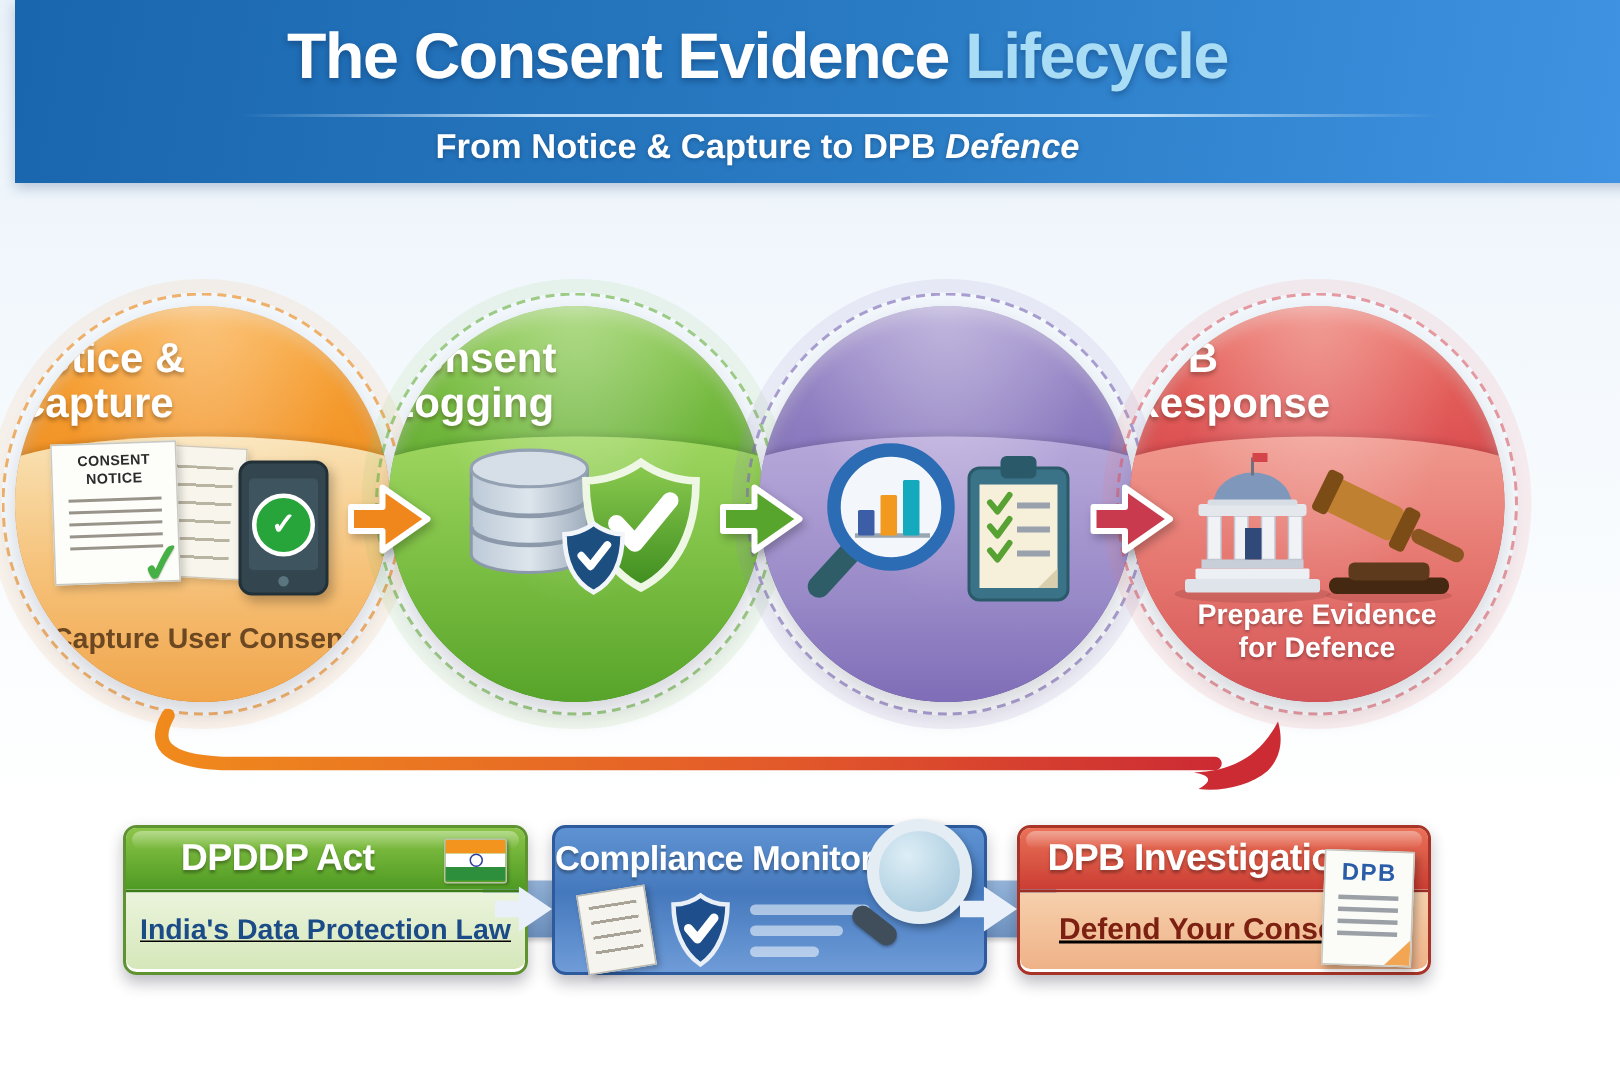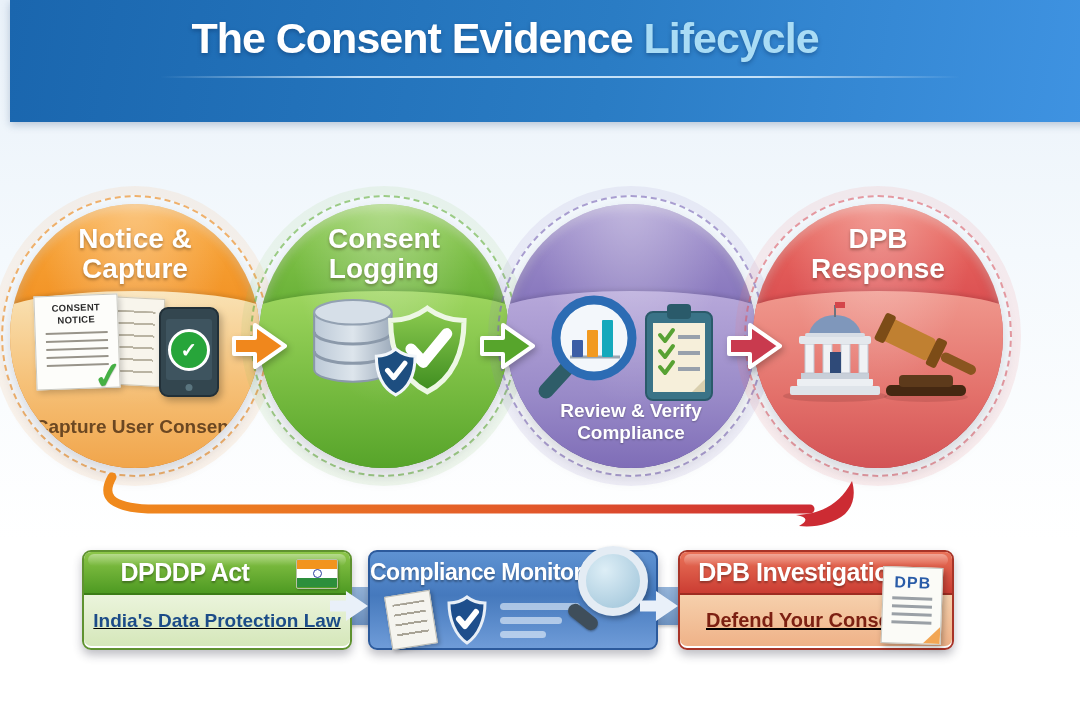--- a/index.html
+++ b/index.html
@@ -38,21 +38,21 @@
   .st2 .circle{background:linear-gradient(180deg,#8ccb50 0%,#55a22a 60%,#3c8b1e 100%);}
   .st3 .circle{background:linear-gradient(180deg,#a röd495cf 0%,#7a68b4 55%,#55439a 100%);}
   .st3 .circle{background:linear-gradient(180deg,#a495cf 0%,#7a68b4 55%,#55439a 100%);}
   .st4 .circle{background:linear-gradient(180deg,#ec6f63 0%,#d4414a 55%,#b92f3c 100%);}
   .inner{position:absolute;left:-8%;right:-8%;top:33%;bottom:-5%;
     border-radius:50% 50% 0 0 / 15% 15% 0 0;box-shadow:0 -2px 4px rgba(0,0,0,.12);}
   .st1 .inner{background:linear-gradient(180deg,#f9e2b4 0%,#f6c37c 45%,#f0a144 100%);}
   .st2 .inner{background:linear-gradient(180deg,#9ed65f 0%,#74b93e 55%,#51a026 100%);}
   .st3 .inner{background:linear-gradient(180deg,#b7a8da 0%,#998ac8 55%,#7a68b4 100%);}
   .st4 .inner{background:linear-gradient(180deg,#f0988d 0%,#e3706a 55%,#d04e52 100%);}
-  .stage-title{position:absolute;top:20px;left:0;right:0;text-align:center;z-index:2;
+  .stage-title{position:absolute;top:20px;left:0;right:0;z-index:2;
     font-size:28px;font-weight:bold;line-height:1.06;color:#fff;text-shadow:0 2px 3px rgba(40,20,0,.35);}
   .caption{position:absolute;bottom:24px;left:0;right:0;text-align:center;z-index:2;
     font-size:19px;font-weight:bold;line-height:1.15;color:#fff;text-shadow:0 1px 2px rgba(0,0,0,.3);}
   .st1 .caption{color:#6b4722;text-shadow:none;bottom:30px;}
   .icons{position:absolute;top:88px;left:0;right:0;height:112px;z-index:2;
     display:flex;justify-content:center;align-items:center;}
 
   
   .s1-icons{position:relative;width:204px;height:110px;}
   .doc-back{position:absolute;left:52px;top:4px;width:76px;height:86px;background:#f8f5ec;
@@ -139,20 +139,21 @@
     border-bottom:17px solid #f2a654;border-left:17px solid transparent;}
 </style>
 </head>
 <body>
 
 <div class="canvas">
 
   <header class="hdr">
     <div class="hdr-inner">
       <h1 class="title"><span>The Consent Evidence </span><span class="accent">Lifecycle</span></h1>
+      <div class="subtitle"><span>From Notice &amp; Capture to DPB </span><span class="ital">Defence</span></div>
     </div>
     <div class="hdr-divider"></div>
   </header>
 
   <div class="stage st1">
     <div class="halo"></div>
     <div class="circle">
       <div class="inner"></div>
       <div class="stage-title ml">Notice &amp;
 Capture</div>
@@ -244,22 +245,20 @@
             <path d="M171,100 L158,100 L171,87 Z" fill="#d9cfae"></path>
             <path d="M126,43 l5,6 l8,-11" stroke="#58a233" stroke-width="4" fill="none" stroke-linecap="round" stroke-linejoin="round"></path>
             <line x1="144" y1="45" x2="166" y2="45" stroke="#98a1ac" stroke-width="4"></line>
             <path d="M126,59 l5,6 l8,-11" stroke="#58a233" stroke-width="4" fill="none" stroke-linecap="round" stroke-linejoin="round"></path>
             <line x1="144" y1="61" x2="166" y2="61" stroke="#98a1ac" stroke-width="4"></line>
             <path d="M126,75 l5,6 l8,-11" stroke="#58a233" stroke-width="4" fill="none" stroke-linecap="round" stroke-linejoin="round"></path>
             <line x1="144" y1="77" x2="166" y2="77" stroke="#98a1ac" stroke-width="4"></line>
           </g>
         </svg>
       </div>
-      <div class="caption ml">Review &amp; Verify
-Compliance</div>
     </div>
   </div>
 
   <div class="stage st4">
     <div class="halo"></div>
     <div class="circle">
       <div class="inner"></div>
       <div class="stage-title ml">DPB
 Response</div>
       <div class="icons">
@@ -286,20 +285,22 @@
             <rect x="121" y="83" width="54" height="12" rx="4" fill="#5d3a1b"></rect>
             <g transform="rotate(26 140 52)">
               <rect x="104" y="40" width="52" height="24" rx="5" fill="#c08031"></rect>
               <rect x="98" y="37" width="11" height="30" rx="3" fill="#7c4c17"></rect>
               <rect x="155" y="37" width="11" height="30" rx="3" fill="#7c4c17"></rect>
               <rect x="166" y="47" width="38" height="10" rx="5" fill="#8a5520"></rect>
             </g>
           </g>
         </svg>
       </div>
+      <div class="caption ml">Prepare Evidence
+for Defence</div>
     </div>
   </div>
 
   <svg class="flow-arrow fa1" width="58" height="56" viewBox="0 0 58 56">
     <path d="M3,20 H24 V7 L54,28 L24,49 V36 H3 Z" style="fill:var(--a1,#f0871c)" stroke="#ffffff" stroke-width="4" stroke-linejoin="round"></path>
   </svg>
   <svg class="flow-arrow fa2" width="58" height="56" viewBox="0 0 58 56">
     <path d="M3,20 H24 V7 L54,28 L24,49 V36 H3 Z" style="fill:var(--a2,#57a52c)" stroke="#ffffff" stroke-width="4" stroke-linejoin="round"></path>
   </svg>
   <svg class="flow-arrow fa3" width="58" height="56" viewBox="0 0 58 56">

